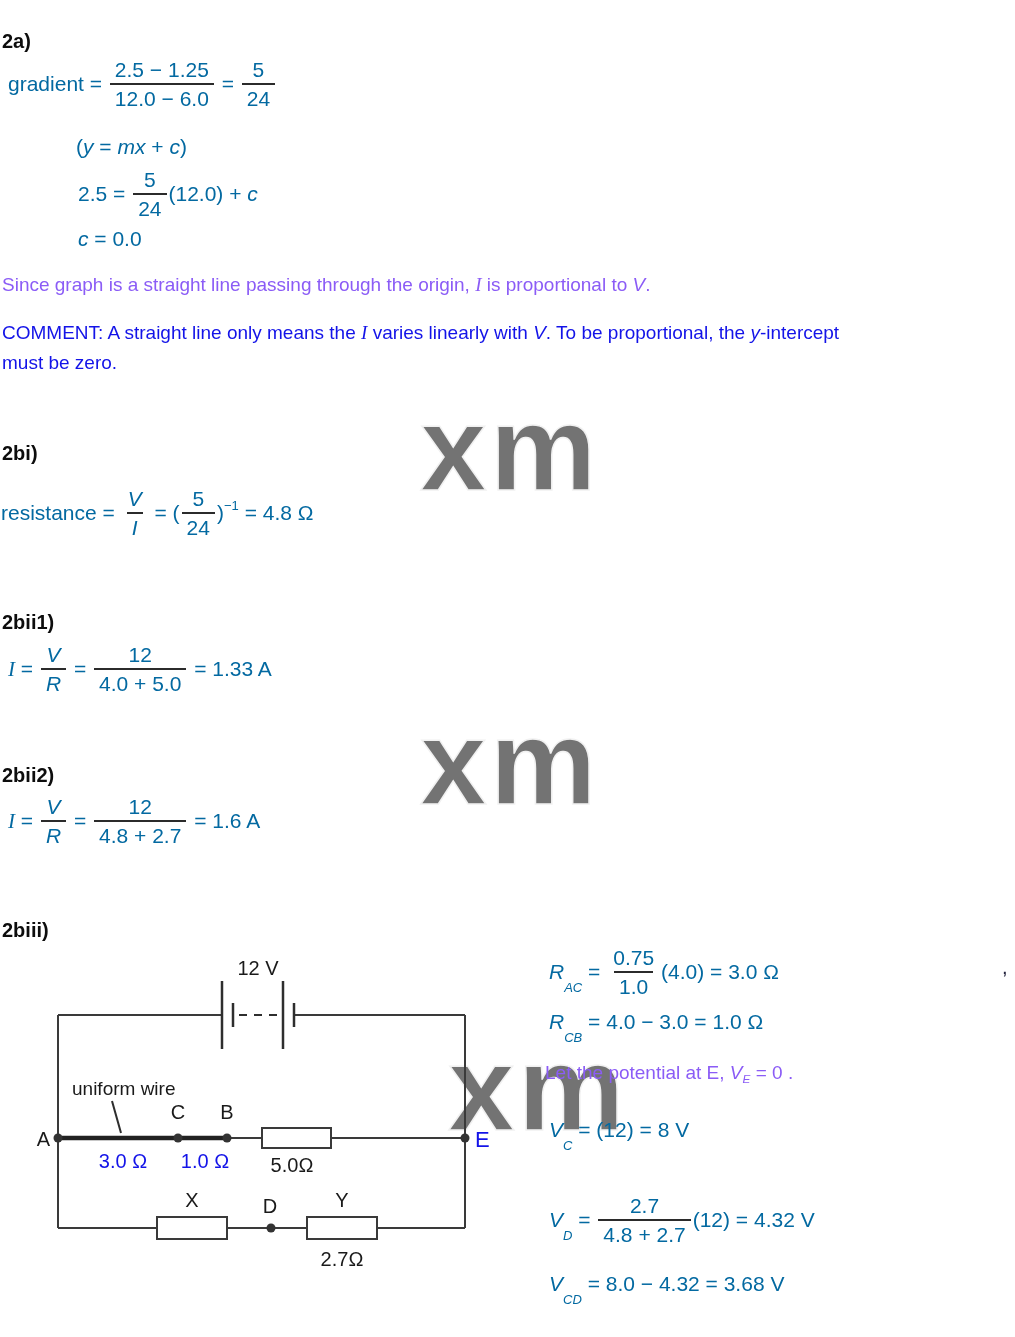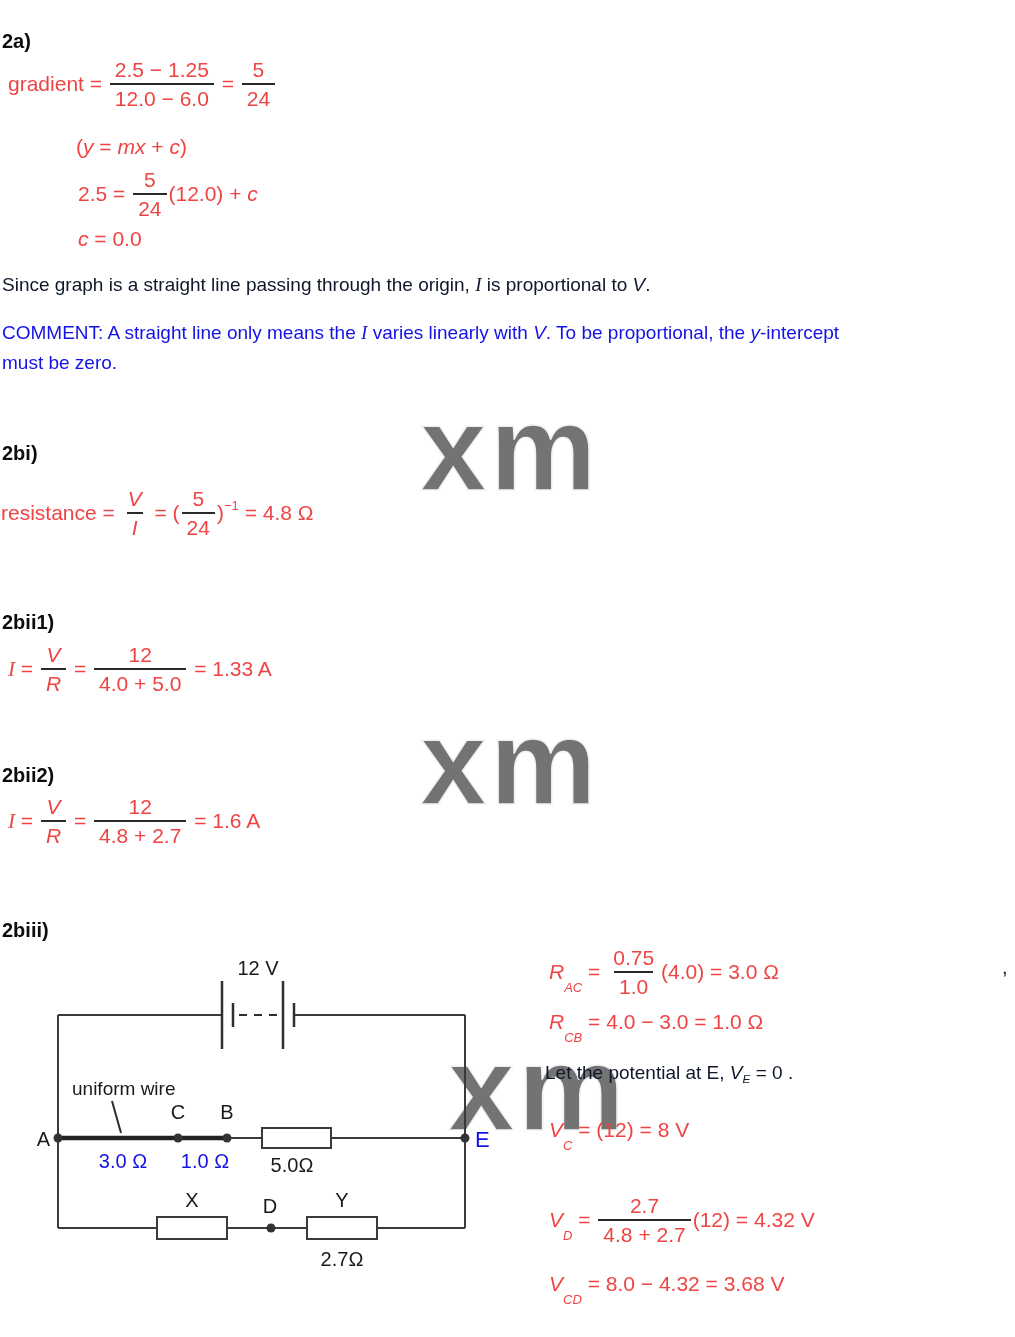--- a/index.html
+++ b/index.html
@@ -3,31 +3,31 @@
 <meta charset="utf-8">
 <style>
   html,body{margin:0;padding:0;background:#fff;}
   #root{
     position:relative;width:1015px;height:1337px;background:#fff;overflow:hidden;
     font-family:"Liberation Sans","DejaVu Sans",sans-serif;color:#141414;
   }
   .abs{position:absolute;}
   .h{font-size:20px;font-weight:bold;color:#0d0d0d;white-space:pre;}
   
-  .eq{display:inline-flex;align-items:center;font-size:21px;color:#ef4444;line-height:1.25;}
+  .eq{display:inline-flex;align-items:center;font-size:21px;color:#0369a1;line-height:1.25;}
   .eq span{white-space:pre;}
   .frac{display:inline-flex;flex-direction:column;align-items:center;margin:0 2px;}
   .frac .num,.frac .den{display:inline-flex;justify-content:center;align-items:center;padding:1px 5px;line-height:1.2;}
   .frac .den{border-top:2px solid #2b2b2b;text-align:center;}
   .it{font-style:italic;}
   .its{font-style:italic;font-family:"Liberation Serif","DejaVu Serif",serif;}
   .eq .sb{font-size:62%;transform:translateY(.62em);margin-top:16px;}
   .eq .sp{font-size:62%;transform:translateY(-.55em);}
   
-  .para{display:block;font-size:19px;line-height:30px;color:#0f172a;white-space:pre-wrap;}
+  .para{display:block;font-size:19px;line-height:30px;color:#8b5cf6;white-space:pre-wrap;}
   .para .sb{font-size:62%;vertical-align:-0.35em;}
   .blue{color:#1313e8;}
   .comma{font-size:20px;color:#20203a;}
   .wm{
     font-size:120px;font-weight:bold;letter-spacing:3px;line-height:1;
     color:#737373;-webkit-text-stroke:1.5px #f1f1f1;user-select:none;z-index:0;
   }
   .z1{z-index:1;}
   svg text{font-family:"Liberation Sans","DejaVu Sans",sans-serif;fill:#1a1a1a;}
   svg .blue-t{fill:#1313e8;}

